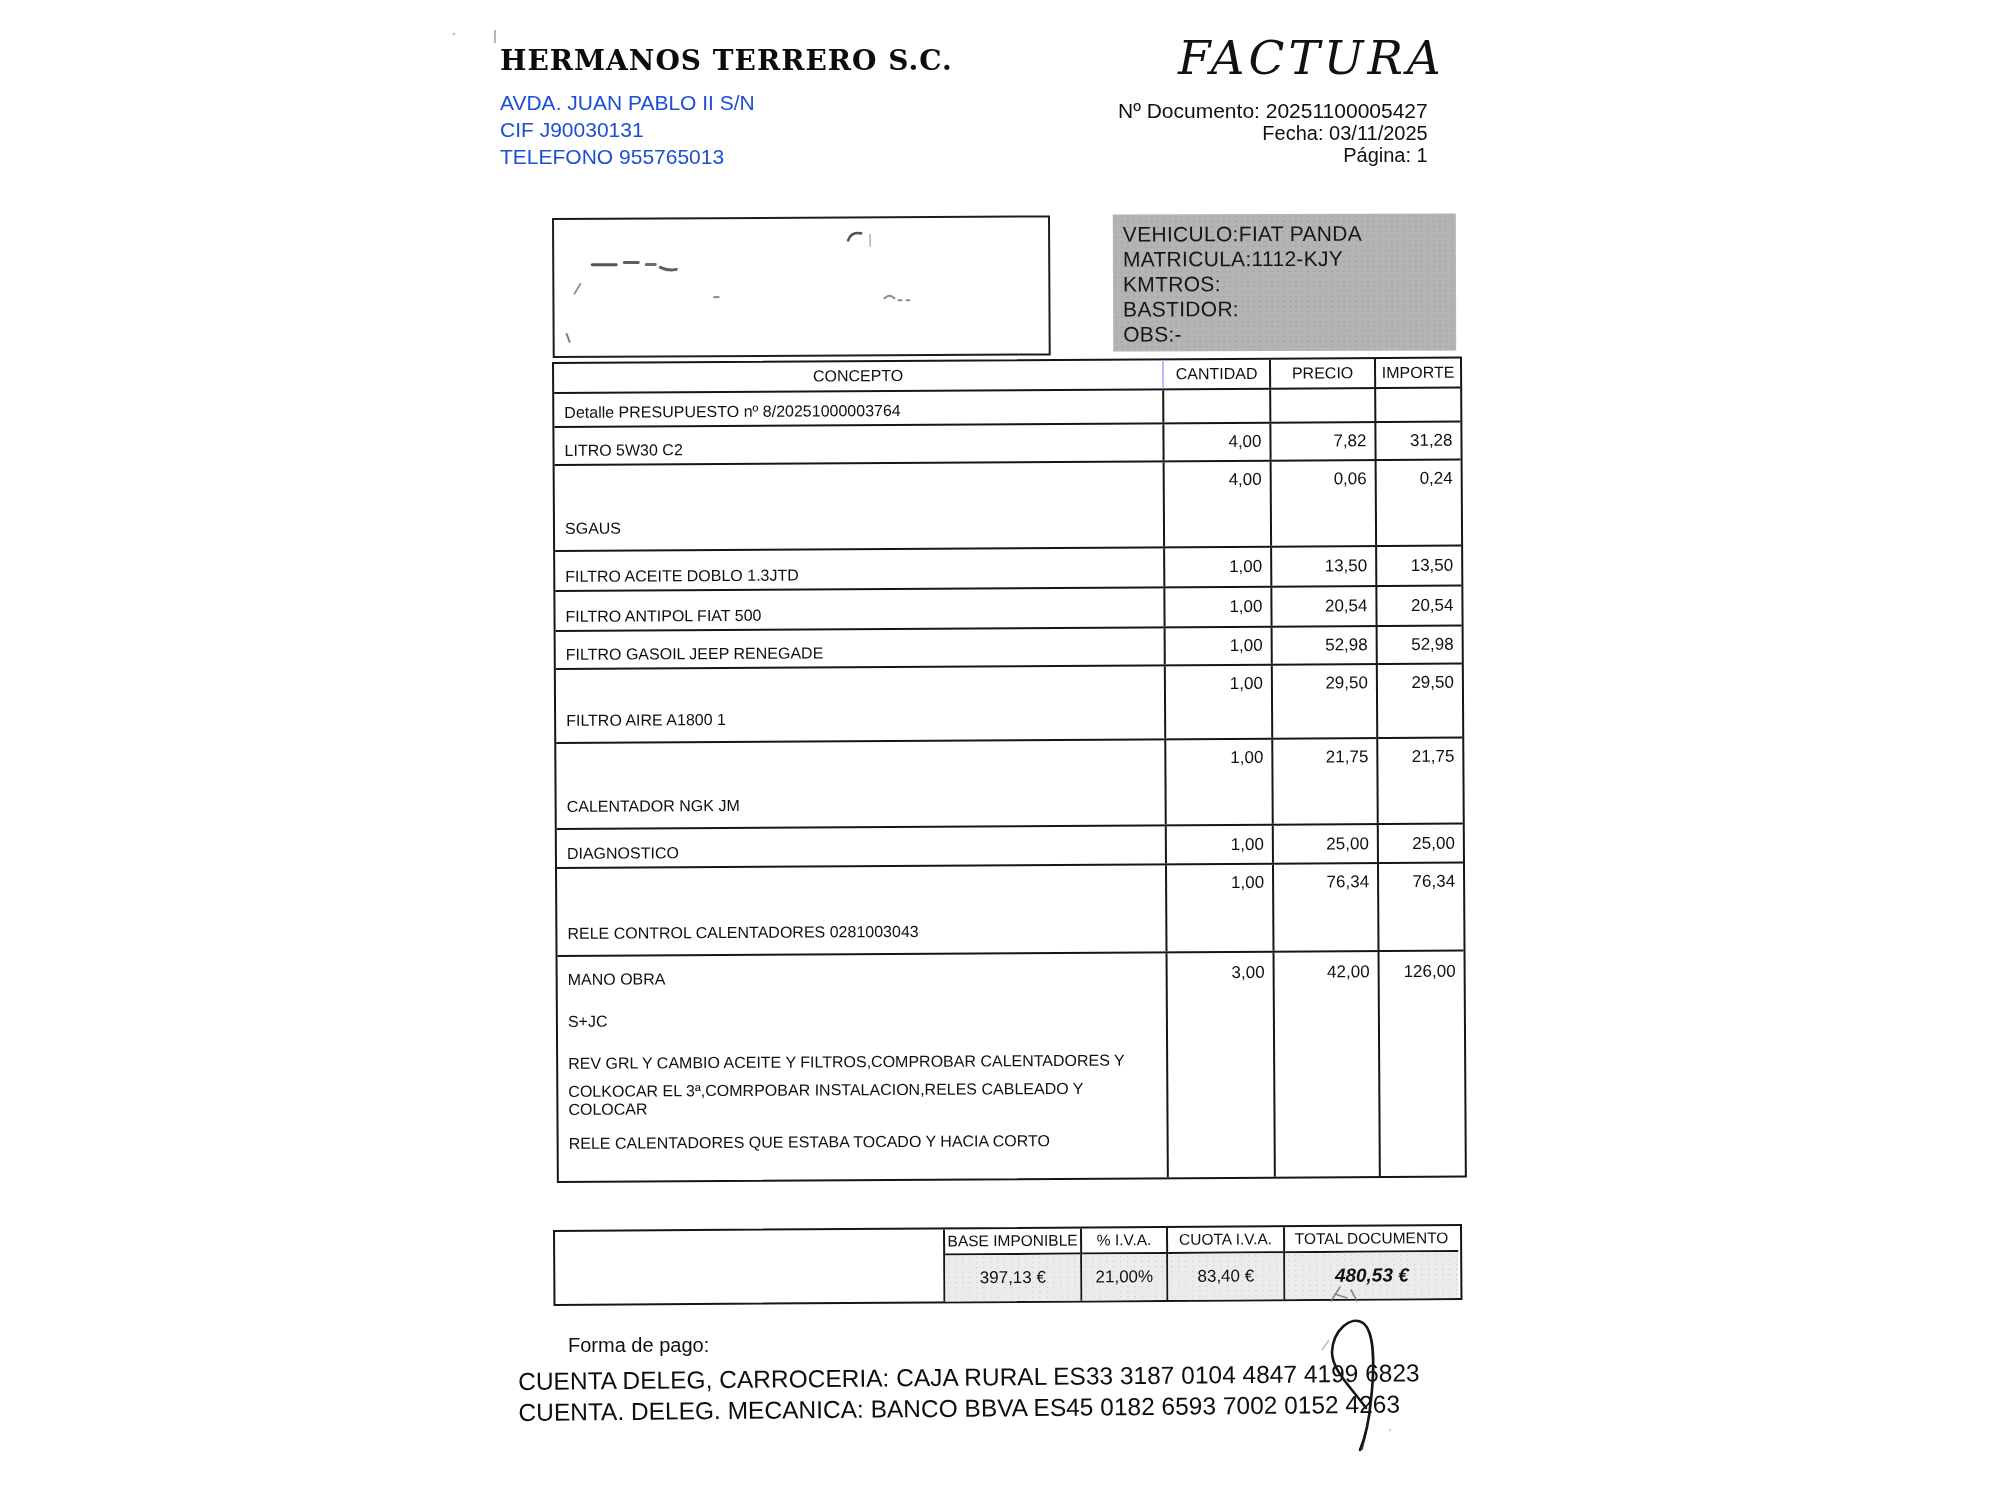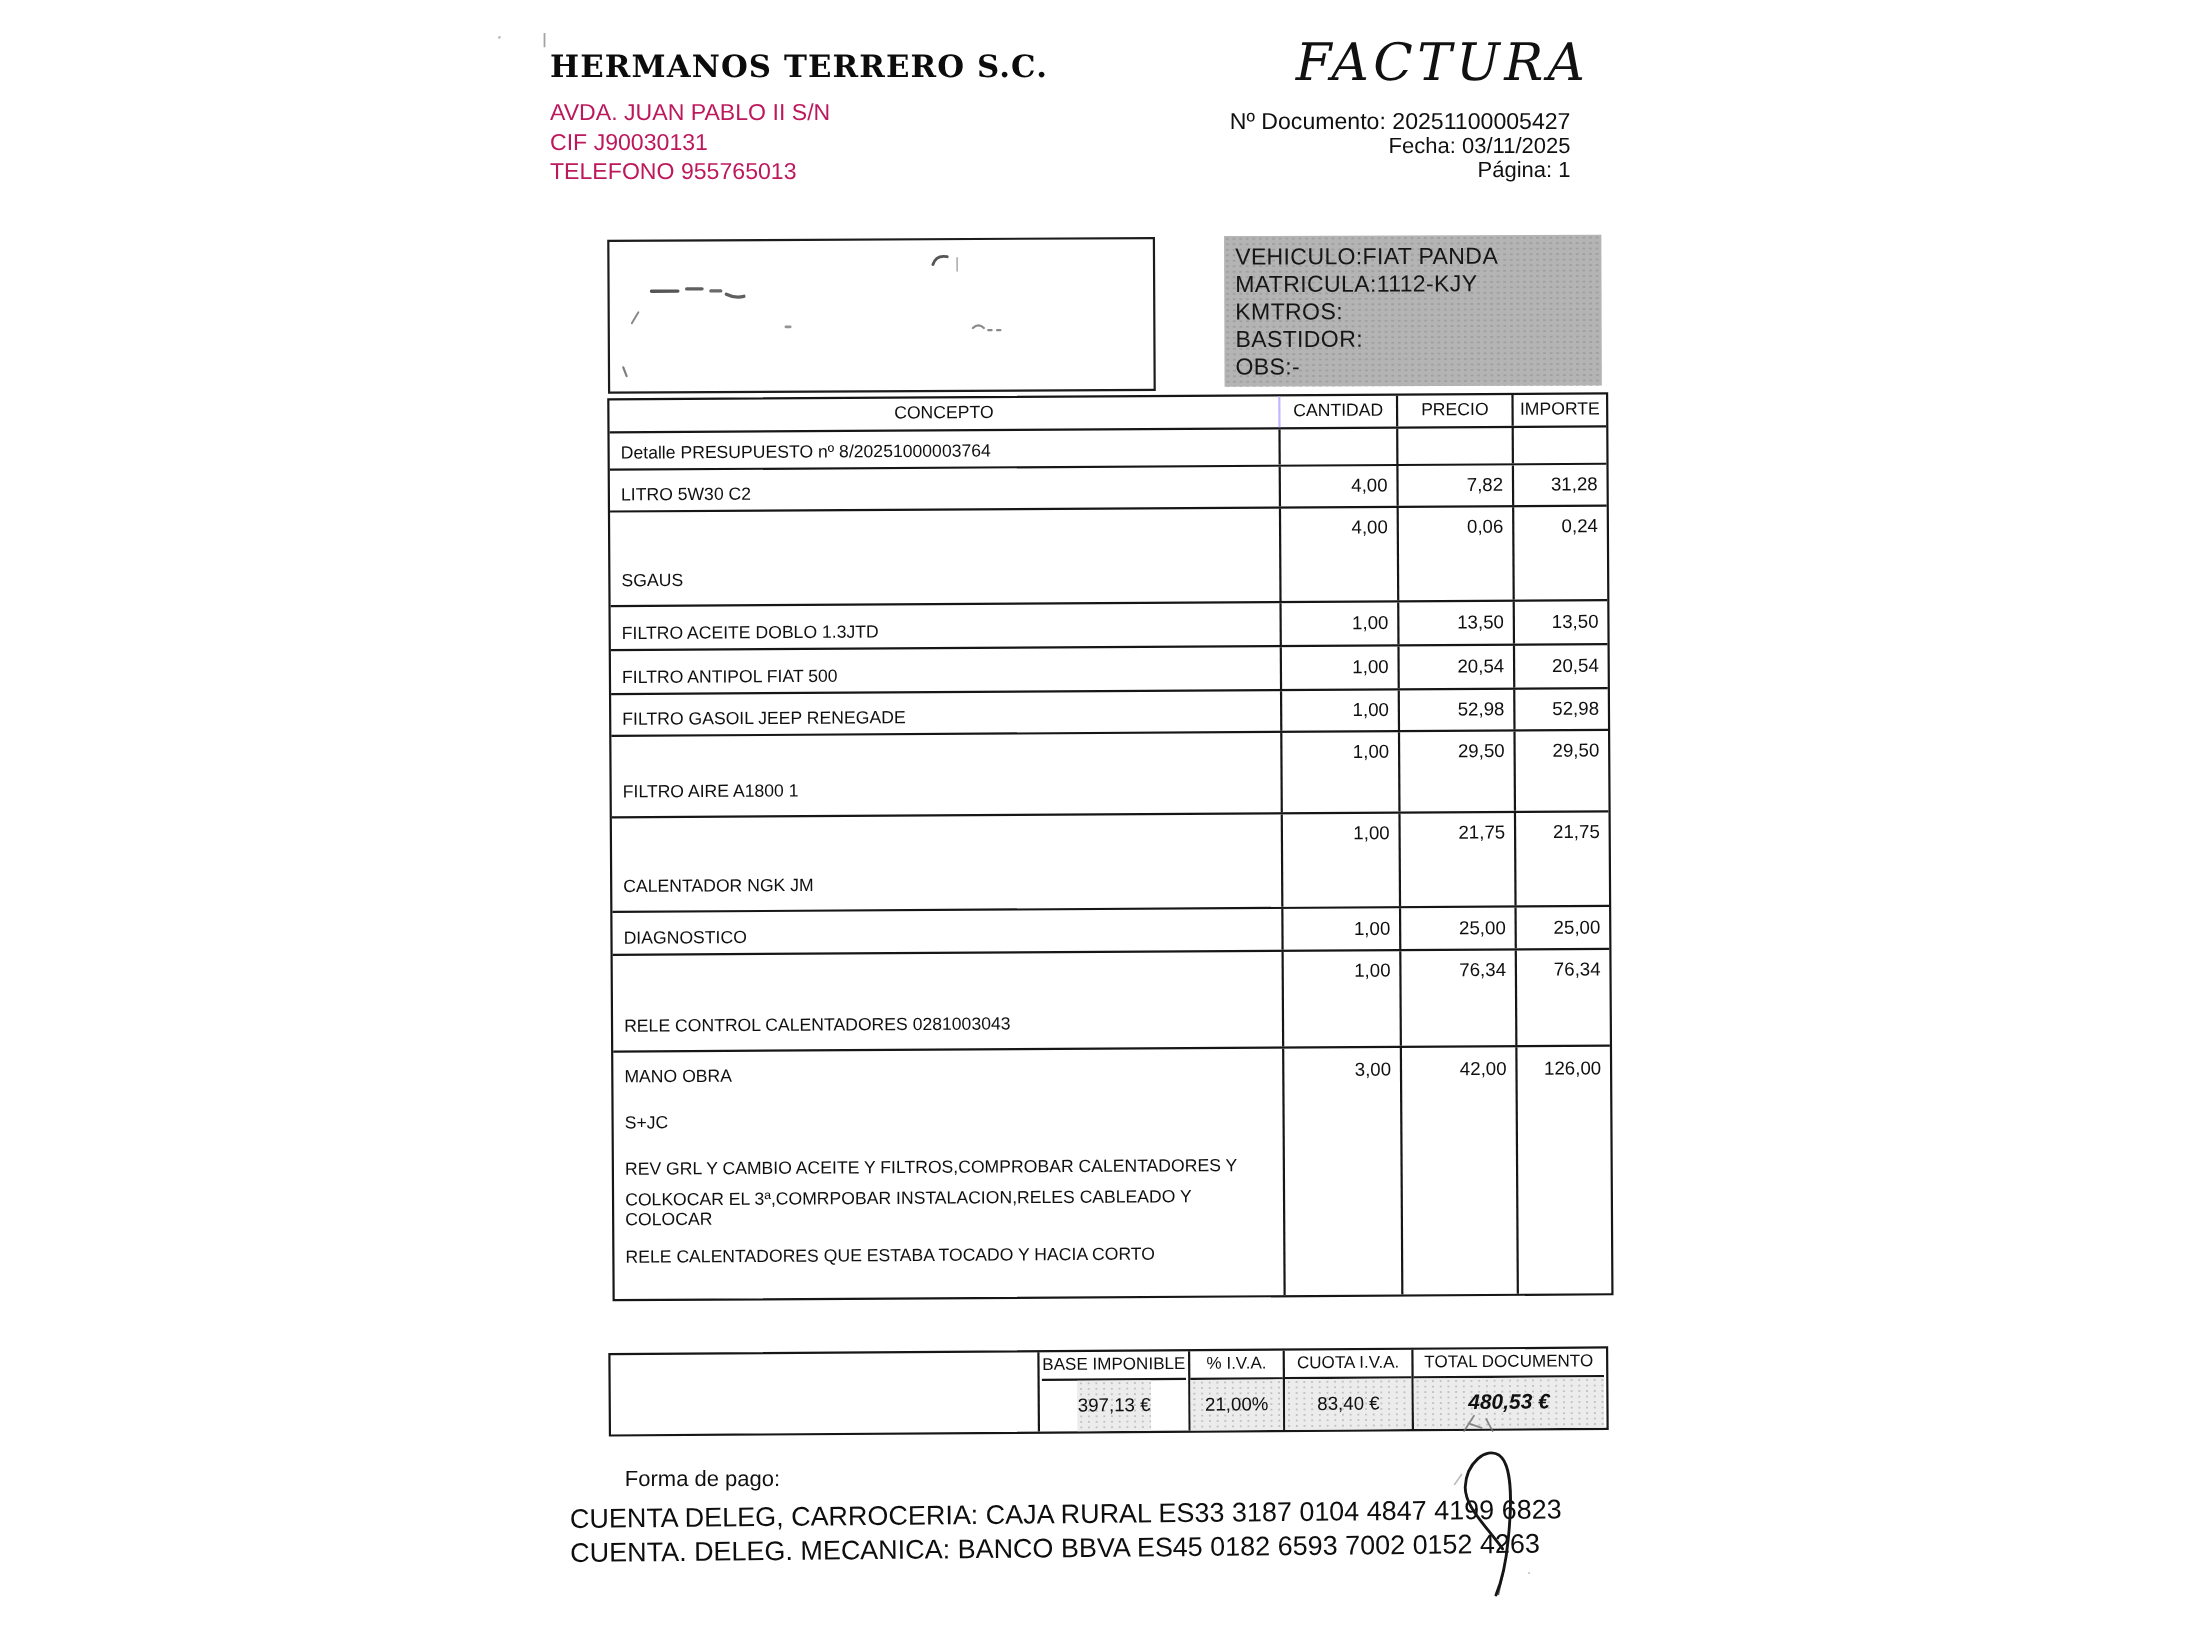--- a/index.html
+++ b/index.html
@@ -8,21 +8,21 @@
     position:relative; width:2000px; height:1500px; background:#ffffff;
     font-family:"Liberation Sans", sans-serif; color:#101010; overflow:hidden;
   }
 
   
   .company { position:absolute; left:500px; top:44px; }
   .company-name {
     font-family:"DejaVu Serif", serif; font-weight:bold; font-size:28px;
     letter-spacing:1px; color:#0c0c0c; white-space:nowrap;
   }
-  .company-address { margin-top:12px; font-size:21px; line-height:27px; color:#be185d; }
+  .company-address { margin-top:12px; font-size:21px; line-height:27px; color:#1d4ed8; }
 
   
   .factura-title {
     position:absolute; left:1178px; top:30px;
     font-family:"DejaVu Serif", serif; font-style:italic; font-weight:normal;
     font-size:47px; letter-spacing:4px; color:#111;
   }
   .doc-meta { position:absolute; left:1118px; top:100px; font-size:20px; line-height:22px; color:#101010;text-align:right; }
   .doc-meta .row1 { font-size:21px; }
 
@@ -81,21 +81,21 @@
 
   
   .totals {
     position:absolute; left:553px; top:1230px; width:909px; height:76px;
     border:2px solid #161616; display:flex; transform:rotate(-0.38deg);
     transform-origin:left top; background:#fff;
   }
   .totals-left { width:390px; border-right:2px solid #161616; }
   .t-col { display:flex; flex-direction:column; }
   .t-col + .t-col { border-left:2px solid #161616; }
-  .t-col.first { border-left:none;align-items:center; }
+  .t-col.first { border-left:none; }
   .w135{width:135px}.w86{width:86px}.w117{width:117px}.w177{width:175px}
   .t-head {
     height:26px; border-bottom:2px solid #161616; display:flex; align-items:center;
     justify-content:center; font-size:15.5px; white-space:nowrap;
   }
   .t-val {
     flex:1; display:flex; align-items:center; justify-content:center; font-size:17px;
     background-color:#ececec;
     background-image:radial-gradient(#c2c2c2 0.9px, rgba(0,0,0,0) 1px);
     background-size:7px 5px;

